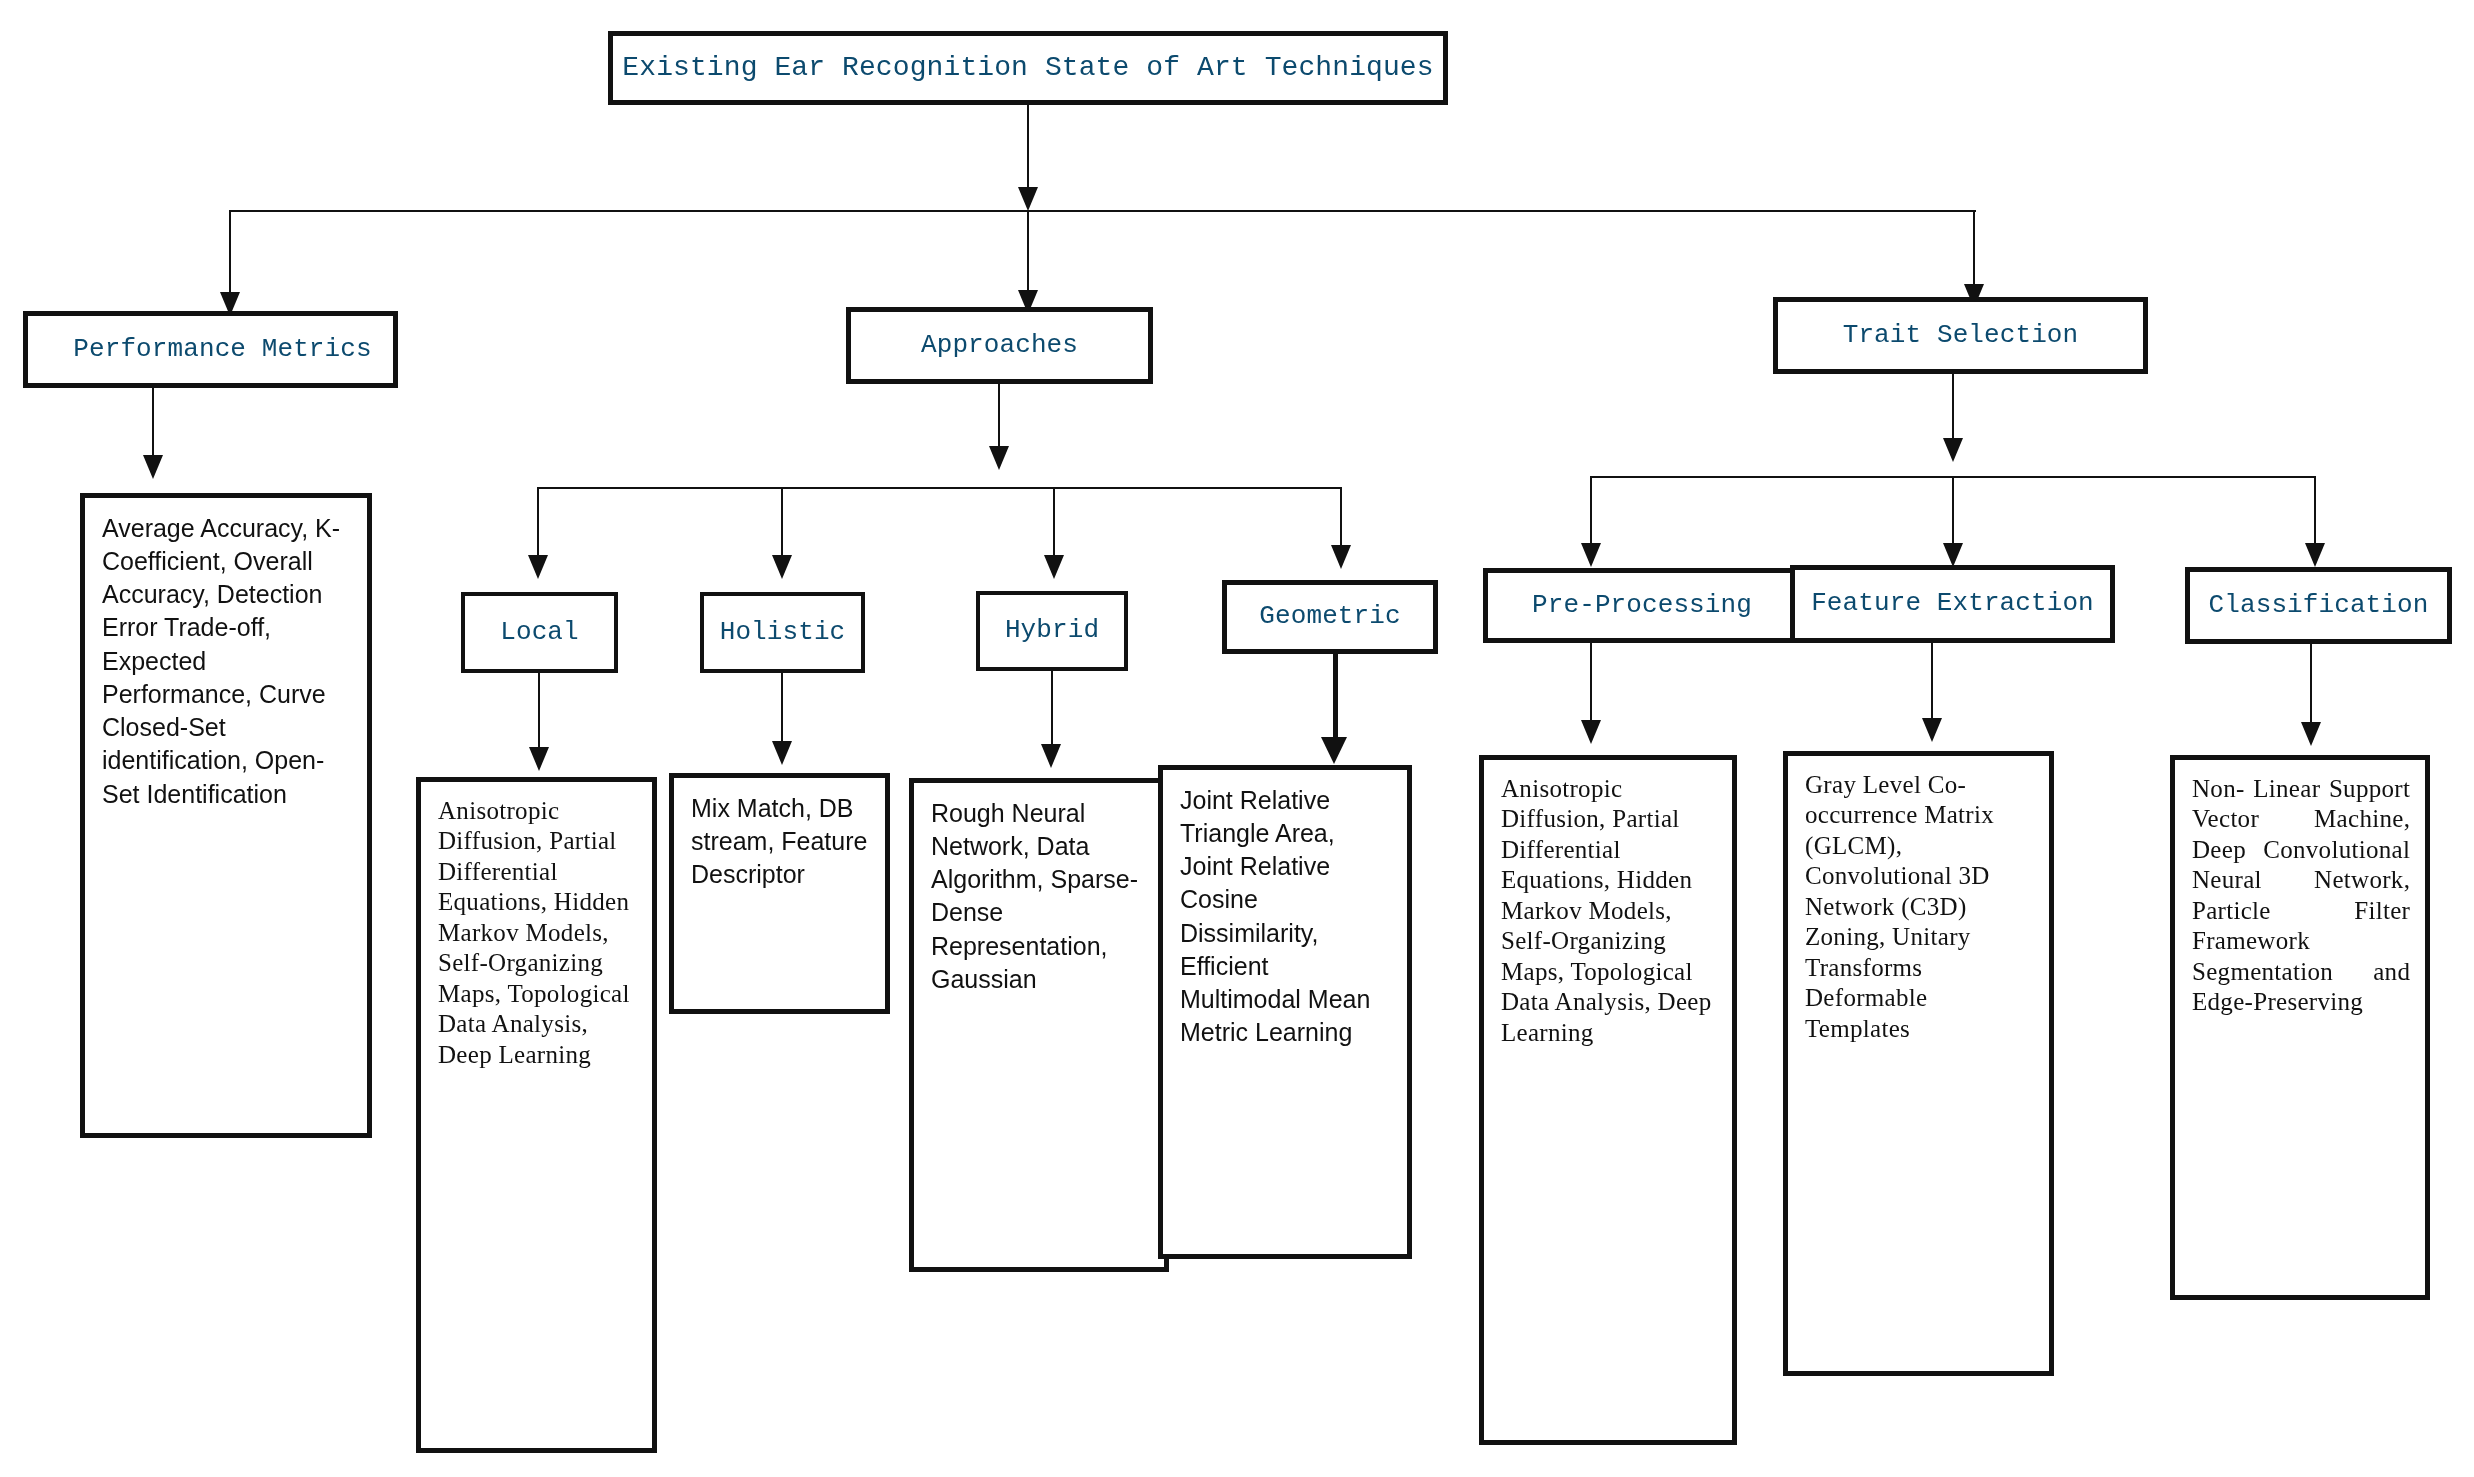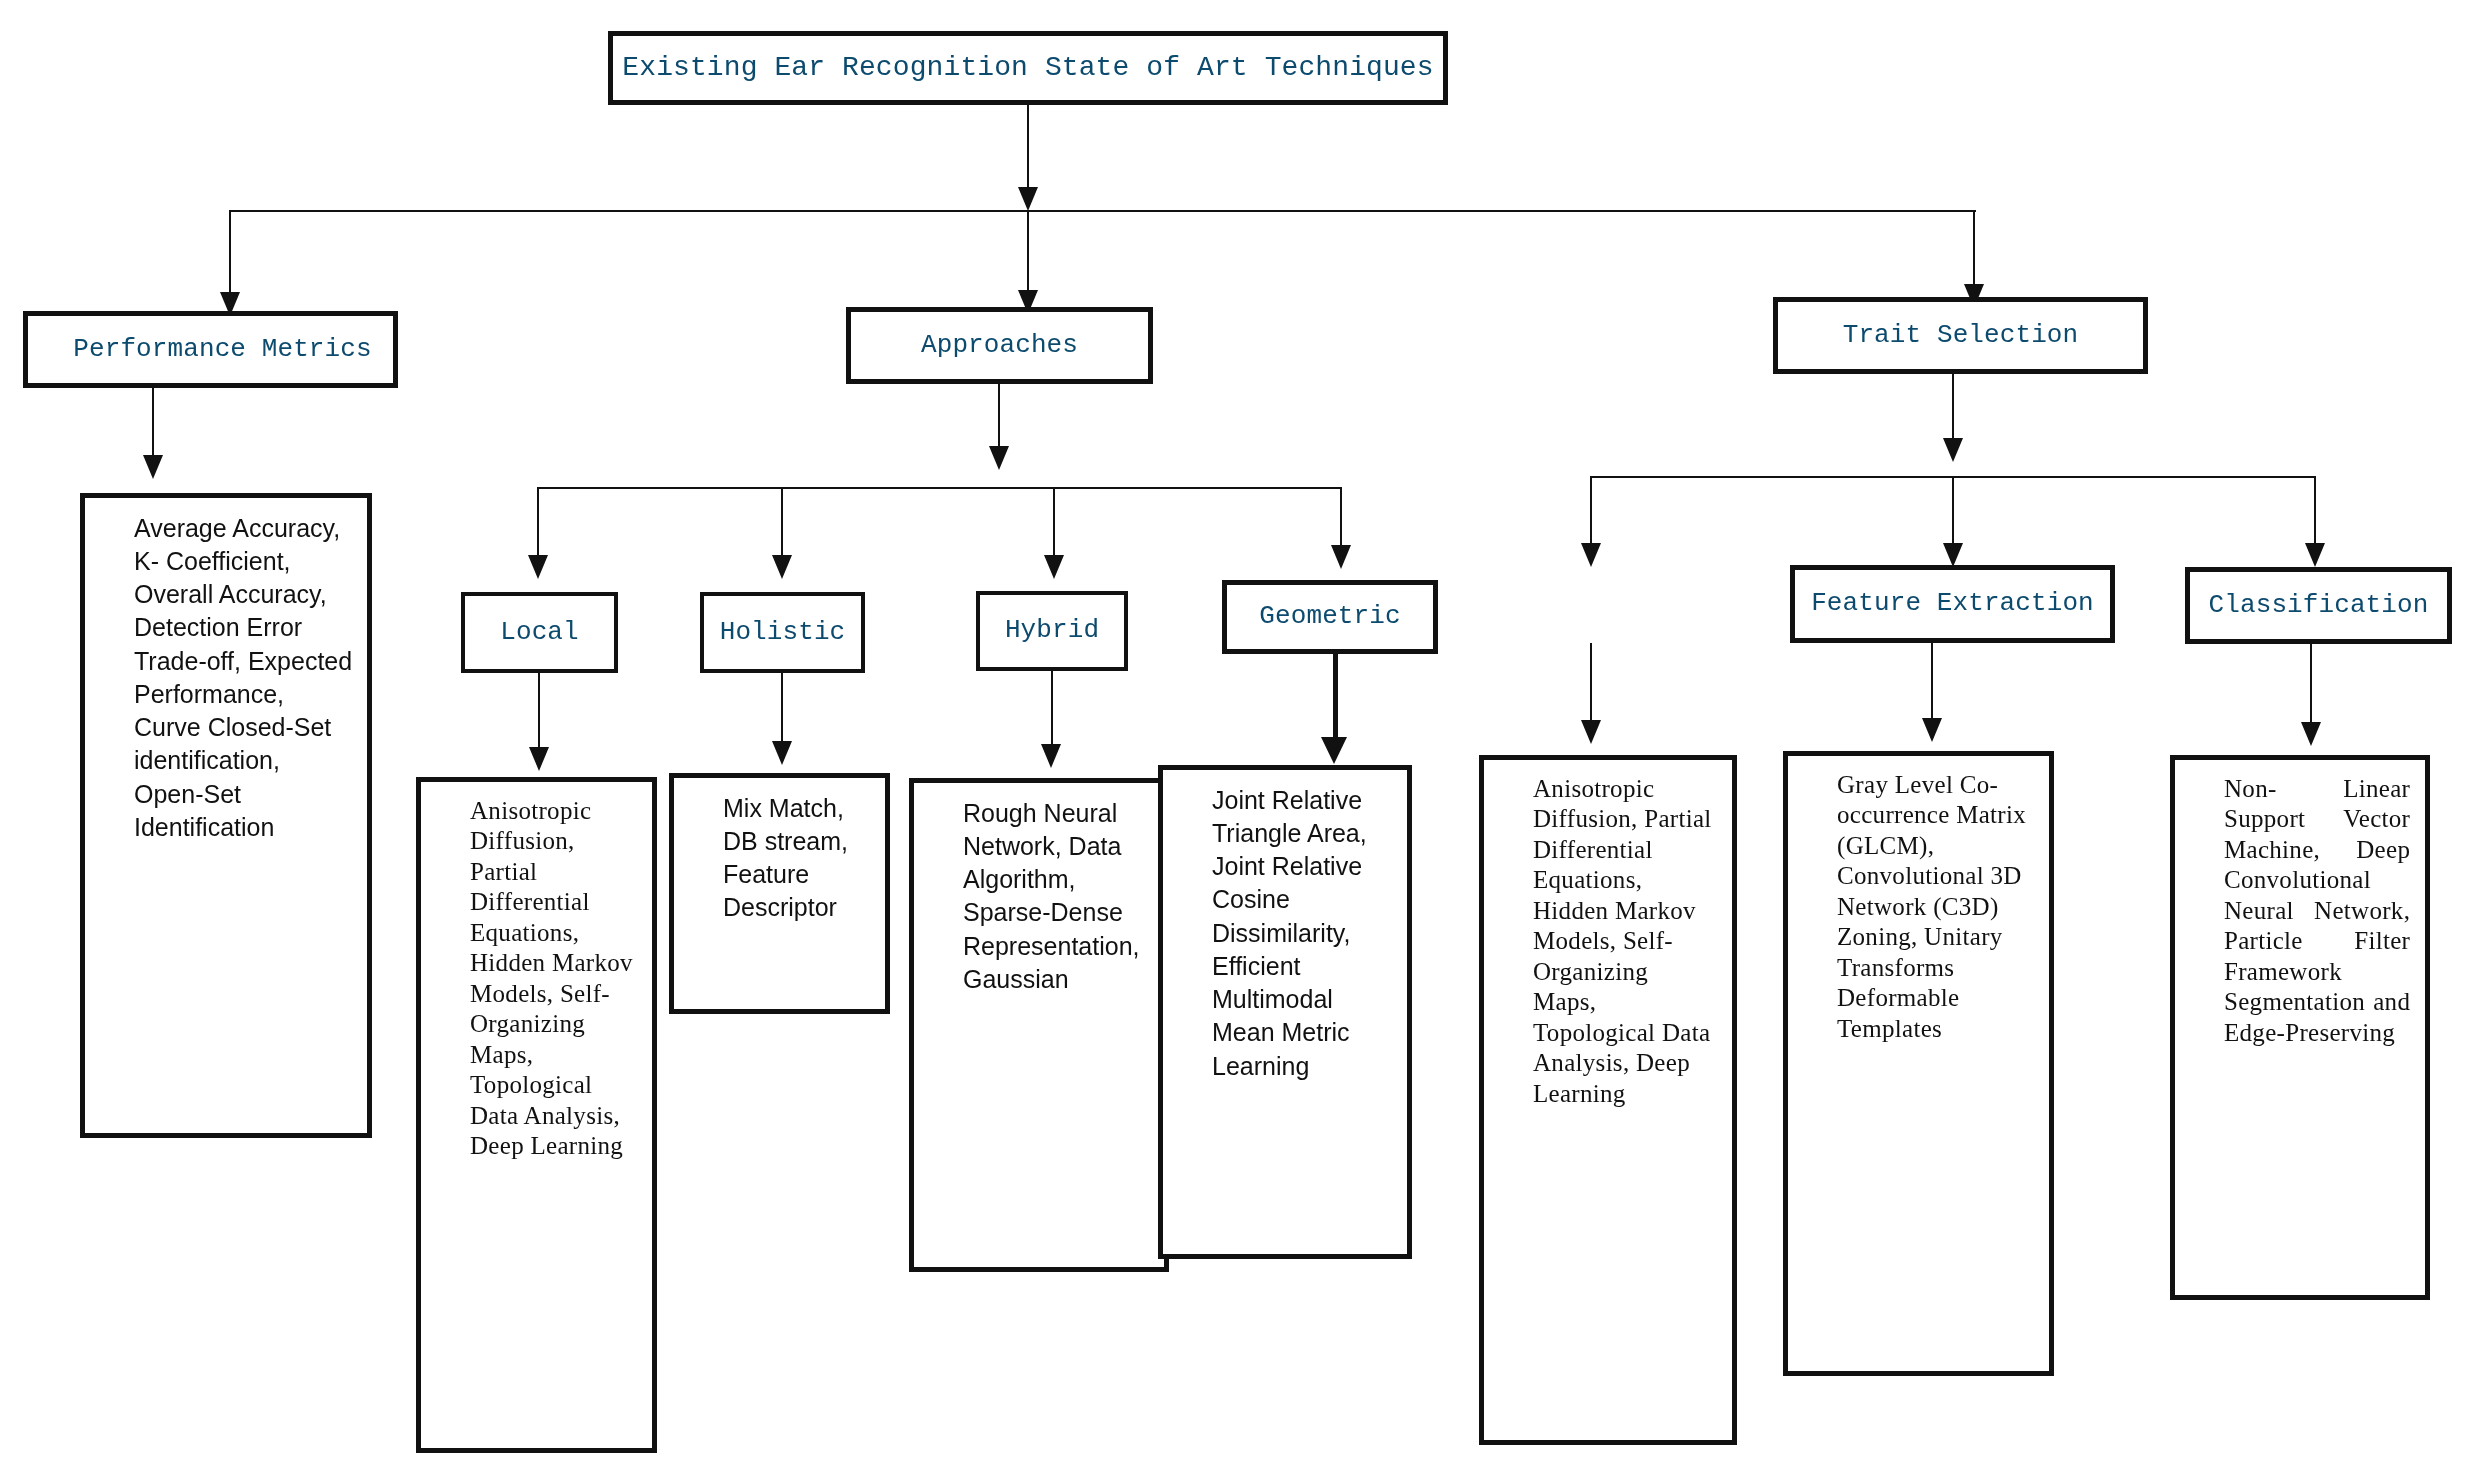--- a/index.html
+++ b/index.html
@@ -44,21 +44,20 @@
   .root-box .node-label { font-size: 28px; }
 
   
   .leaf {
     position: absolute;
     box-sizing: border-box;
     background: #ffffff;
     border: 5.1px solid #111111;
     color: #111111;
     overflow: hidden;
-    padding-left: 32px;
   }
   .leaf-text {
     display: block;
     padding: 13.6px 14.8px 10.2px 17px;
     font-size: 25px;
     line-height: 1.26;
     color: #111;
   }
   
   .leaf-sans .leaf-text {
@@ -210,20 +209,23 @@
 
   <div class="vline" style="left:1590px; top:476px; height:73px;"></div>
   <div class="arrow" style="left:1581px; top:543px;"></div>
 
   <div class="vline" style="left:1952px; top:476px; height:73px;"></div>
   <div class="arrow" style="left:1943px; top:543px;"></div>
 
   <div class="vline" style="left:2314px; top:476px; height:73px;"></div>
   <div class="arrow" style="left:2305px; top:543px;"></div>
 
+  <div class="node" style="left:1483px; top:568px; width:318px; height:75px;">
+    <span class="node-label">Pre-Processing</span>
+  </div>
 
   <div class="node" style="left:1790px; top:565px; width:325px; height:78px;">
     <span class="node-label">Feature Extraction</span>
   </div>
 
   <div class="node" style="left:2185px; top:567px; width:267px; height:77px;">
     <span class="node-label">Classification</span>
   </div>
 
   <div class="vline" style="left:1590px; top:643px; height:82px;"></div>

